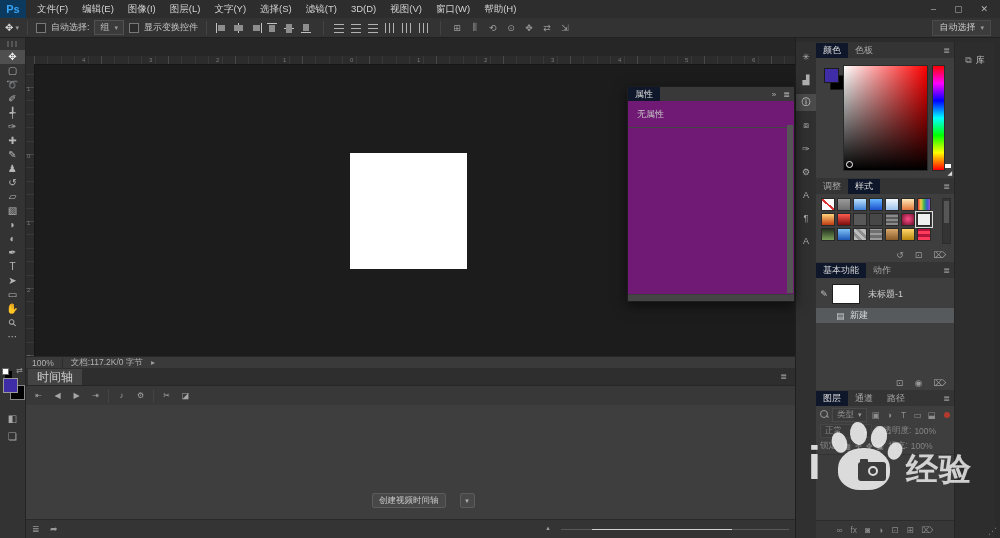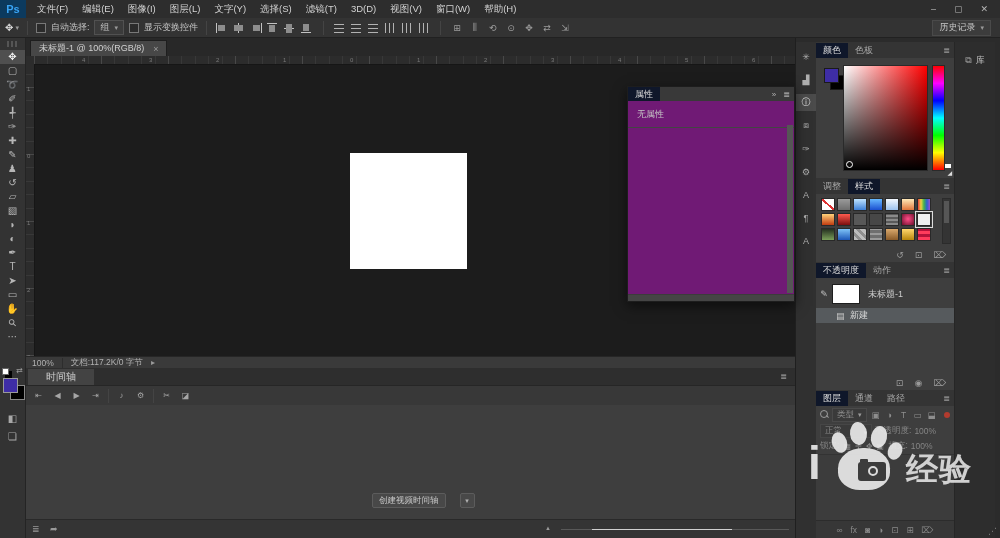--- a/index.html
+++ b/index.html
@@ -62,21 +62,21 @@
   .rlabel{position:absolute;font-size:6px;color:#7a7a7a;line-height:6px}
   .doc-canvas{position:absolute;left:324px;top:97px;width:117px;height:116px;background:#fff}
   
   .statusbar{position:absolute;left:26px;top:356px;width:769px;height:12px;background:#3a3a3a;border-top:1px solid #262626;display:flex;align-items:center;font-size:8.5px;color:#b2b2b2;box-sizing:border-box}
   .statusbar .zoomfield{padding:0 8px 0 6px;border-right:1px solid #2d2d2d}
   .statusbar .docinfo{padding:0 8px}
   .statusbar .arrow{color:#9a9a9a;font-size:8px}
   
   .timeline{position:absolute;left:26px;top:368px;width:769px;height:170px;background:#3a3a3a}
   .tl-tabs{position:relative;height:17px;background:#2e2e2e;border-bottom:1px solid #262626}
-  .tl-tab{position:absolute;left:2px;top:1px;height:16px;background:#434343;padding:0 18px;display:flex;align-items:center;font-size:10px;color:#cdcdcd}
+  .tl-tab{position:absolute;left:2px;top:1px;height:16px;background:#434343;padding:0 9px;display:flex;align-items:center;font-size:12px;color:#cdcdcd}
   .tl-menu{position:absolute;right:8px;top:4px;color:#9c9c9c;font-size:8px}
   .tl-controls{height:19px;background:#383838;border-bottom:1px solid #2a2a2a;display:flex;align-items:center;padding-left:3px}
   .tl-btn{width:19px;height:15px;display:flex;align-items:center;justify-content:center;color:#a6a6a6;font-size:8px}
   .tl-content{position:absolute;left:0;top:37px;right:0;bottom:18px;background:#3e3e3e}
   .create-wrap{position:absolute;left:346px;top:88px;display:flex;gap:14px}
   .create-btn{height:13px;background:#484848;border:1px solid #5c5c5c;border-radius:2px;font-size:8.5px;color:#c8c8c8;display:flex;align-items:center;padding:0 6px}
   .create-caret{width:13px;height:13px;background:#484848;border:1px solid #5c5c5c;border-radius:2px;display:flex;align-items:center;justify-content:center;color:#b0b0b0;font-size:7px}
   .tl-footer{position:absolute;left:0;bottom:0;right:0;height:18px;background:#343434;border-top:1px solid #292929}
   .tl-fico{position:absolute;top:4px;color:#9a9a9a;font-size:9px}
   .tl-track{position:absolute;left:535px;top:9px;width:228px;height:1px;background:#585858}
@@ -253,31 +253,25 @@
     <span id="extra-icons" style="display:flex;gap:2px">
         <span class="opt-glyph">⊞</span>
         <span class="opt-glyph">⫼</span>
         <span class="opt-glyph">⟲</span>
         <span class="opt-glyph">⊙</span>
         <span class="opt-glyph">✥</span>
         <span class="opt-glyph">⇄</span>
         <span class="opt-glyph">⇲</span>
       </span>
     <span class="workspace">
-      <span>历史记录</span>
+      <span>自动选择</span>
       <span class="caret">▾</span>
     </span>
   </div>
 
-  <div class="tabbar">
-    <div class="doctab">
-      <span>未标题-1 @ 100%(RGB/8)</span>
-      <span class="x">×</span>
-    </div>
-  </div>
 
   <div class="toolbar">
     <div class="toolgrip"></div>
     <div class="tools" id="tools">
         <div class="tool selected">
           <span>✥</span>
         </div>
         <div class="tool">
           <span>▢</span>
         </div>
@@ -481,21 +475,21 @@
           </div>
         <div class="pfoot" id="styles-foot">
             <span>↺</span>
             <span>⊡</span>
             <span>⌦</span>
           </div>
       </div>
 
       <div class="panel p-history">
         <div class="phead">
-          <div class="ptab active">不透明度</div>
+          <div class="ptab active">基本功能</div>
           <div class="ptab">动作</div>
           <span class="pmenu">≣</span>
         </div>
         <div class="hist-snap">
           <span class="hist-src">✎</span>
           <span class="hist-thumb"></span>
           <span class="hist-label">未标题-1</span>
         </div>
         <div class="hist-state">
           <span class="ico">▤</span>

